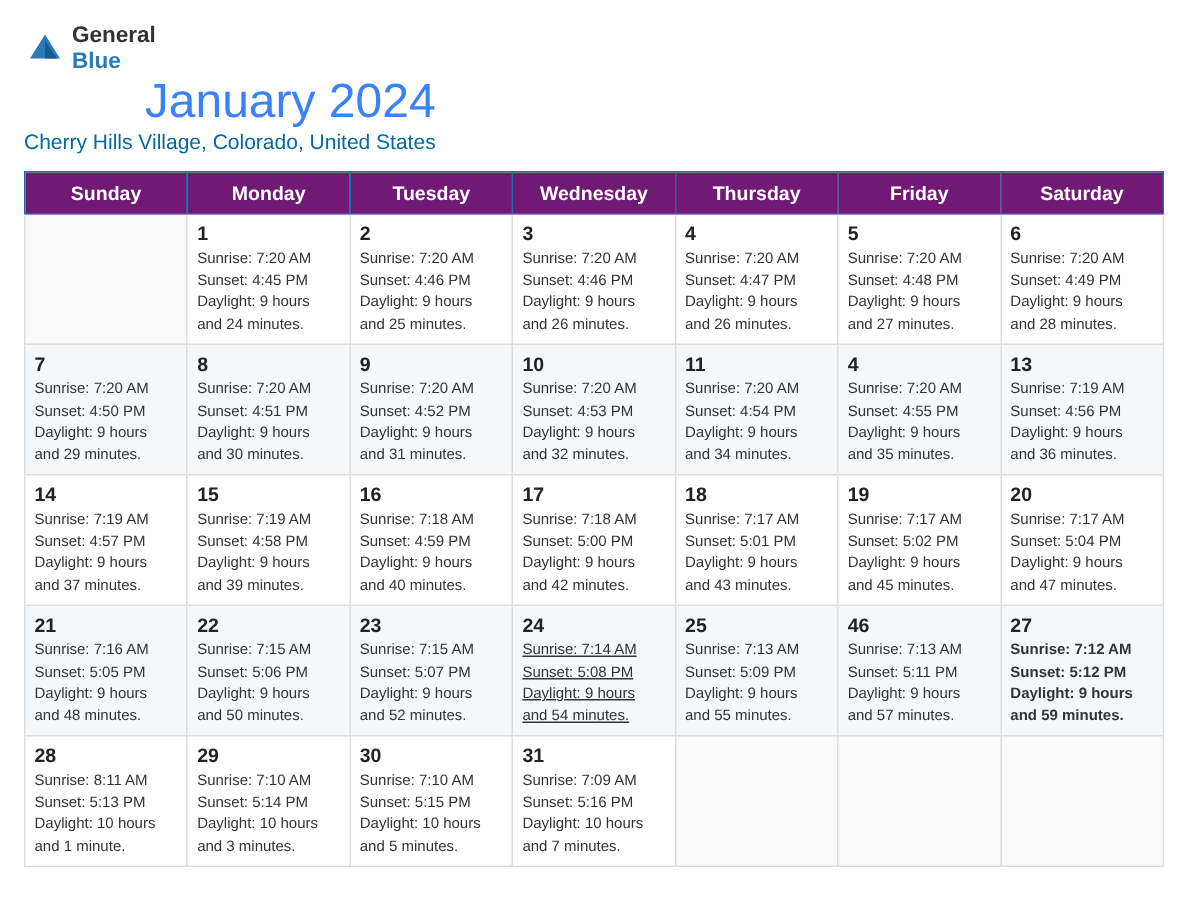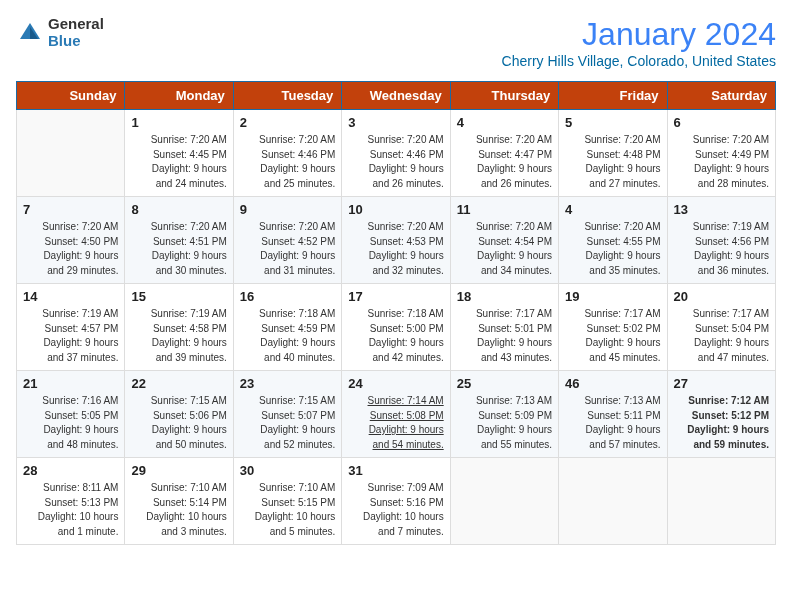--- a/index.html
+++ b/index.html
@@ -8,20 +8,21 @@
       background: #fff;
       width: 792px;
       min-height: 612px;
       padding: 16px;
     }
     .header {
       display: flex;
       justify-content: space-between;
       align-items: flex-start;
       margin-bottom: 12px;
+      flex-direction: column;
     }
     .logo {
       display: flex;
       align-items: center;
       gap: 4px;
     }
     .logo-text {
       display: flex;
       flex-direction: column;
       line-height: 1.1;
@@ -51,26 +52,26 @@
     .location-title {
       font-size: 14px;
       color: #0369a1;
     }
     .calendar {
       width: 100%;
       border-collapse: collapse;
       border: 1px solid #ccc;
     }
     .calendar th {
-      background-color: #c2410c;
+      background-color: #701a75;
       color: #fff;
       font-size: 13px;
       font-weight: bold;
       padding: 6px 8px;
-      text-align: right;
+      text-align: center;
       border: 1px solid #1a6aa5;
     }
     .calendar td {
       vertical-align: top;
       padding: 5px 6px;
       border: 1px solid #ddd;
       width: 107px;
       min-height: 80px;
       font-size: 10.5px;
       color: #333;
@@ -82,21 +83,20 @@
     .day-num {
       font-size: 13px;
       font-weight: bold;
       margin-bottom: 3px;
       color: #222;
     }
     .day-info {
       font-size: 10px;
       line-height: 1.45;
       color: #333;
-      text-align: right;
     }
     .empty-cell {
       background: #f9f9f9 !important;
     }
   </style>
 </head>
 <body>
 
 <div class="header">
   <div class="logo">

